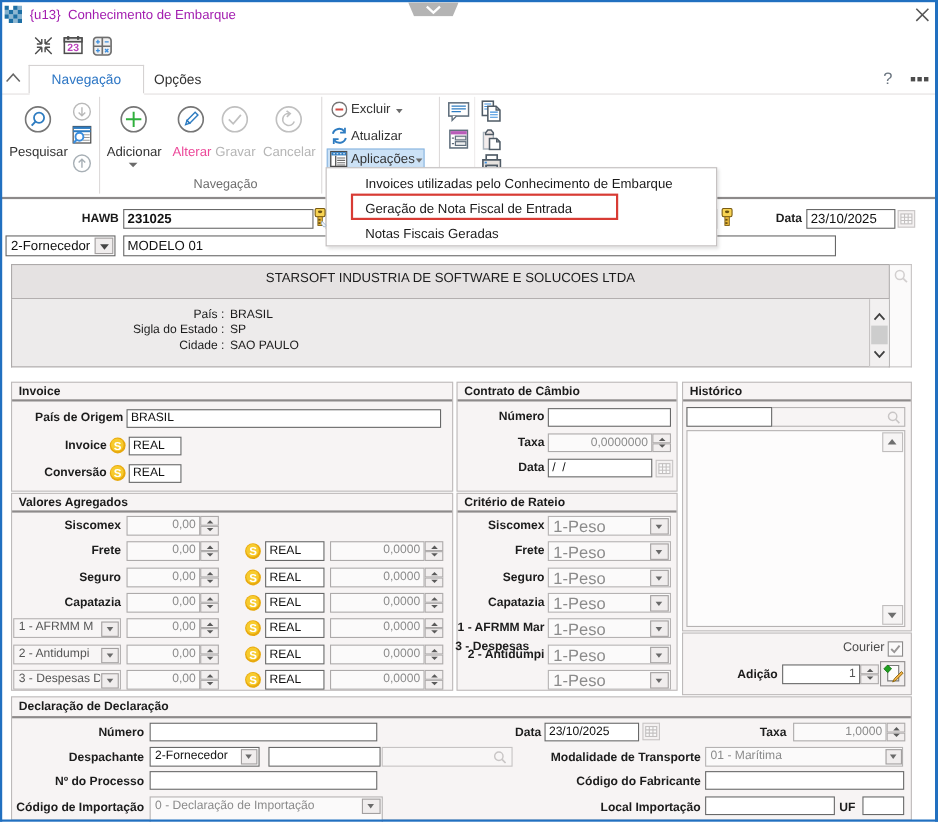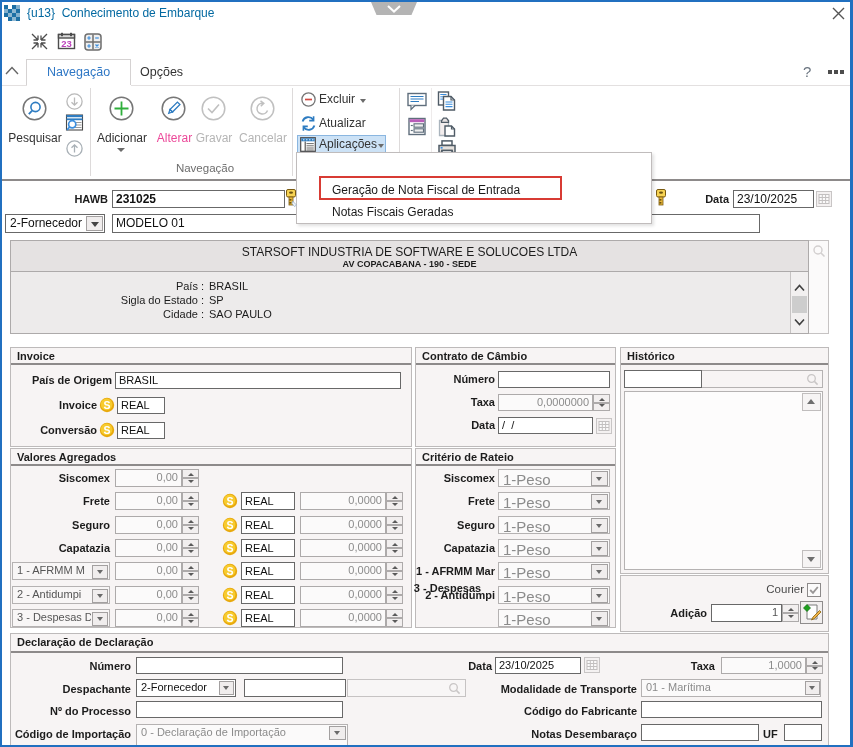--- a/index.html
+++ b/index.html
@@ -65,21 +65,21 @@
       <rect x="4" y="12" width="4" height="4"></rect>
         <rect x="12" y="12" width="4" height="4"></rect>
       <rect x="12" y="0" width="4" height="4" opacity="0.55"></rect>
       <rect x="0" y="4" width="4" height="4" opacity="0.55"></rect>
       <rect x="8" y="4" width="4" height="4" opacity="0.5"></rect>
       <rect x="4" y="8" width="4" height="4" opacity="0.5"></rect>
       <rect x="12" y="8" width="4" height="4" opacity="0.55"></rect>
       <rect x="8" y="12" width="4" height="4" opacity="0.5"></rect>
     </g>
   </svg>
-  <div class="abs" style="left:27px;top:6px;font-size:12px;color:#0369a1;">{u13}&nbsp; Conhecimento de Embarque</div>
+  <div class="abs" style="left:27px;top:6px;font-size:12px;color:#a21caf;">{u13}&nbsp; Conhecimento de Embarque</div>
   <svg class="abs" style="left:832px;top:7px;" width="13" height="13" viewBox="0 0 13 13">
     <path d="M1,1 L12,12 M12,1 L1,12" stroke="#555" stroke-width="1.4"></path>
   </svg>
 
   <svg class="abs" style="left:31px;top:33px;" width="17" height="17" viewBox="0 0 17 17">
     <g stroke="#4d4d4d" stroke-width="1.3" fill="none">
       <path d="M1,1 L7,7 M7,7 L7,2.5 M7,7 L2.5,7"></path>
       <path d="M16,1 L10,7 M10,7 L10,2.5 M10,7 L14.5,7"></path>
       <path d="M1,16 L7,10 M7,10 L7,14.5 M7,10 L2.5,10"></path>
       <path d="M16,16 L10,10 M10,10 L10,14.5 M10,10 L14.5,10"></path>
@@ -268,21 +268,20 @@
   <div class="abs" style="left:5px;top:214px;width:100px;height:19px;background:#fff;border:1px solid #686868;">
     <div style="position:absolute;left:4px;top:1px;font-size:12px;color:#111;">2-Fornecedor</div>
     <div class="abs" style="left:80px;top:1px;width:17px;height:15px;background:#f0eded;border:1px solid #a3a0a0;">
       <div style="position:absolute;left:4px;top:5px;width:0;height:0;border-left:4px solid transparent;border-right:4px solid transparent;border-top:5px solid #444;"></div>
     </div>
   </div>
   <div class="tb" style="left:112px;top:214px;width:648px;height:19px;font-size:12px;line-height:17px;">MODELO 01</div>
 
   <div class="abs" style="left:10px;top:240px;width:799px;height:32px;background:#e5e2e2;border:1px solid #adaaaa;">
     <div style="position:absolute;left:0;top:4px;width:100%;text-align:center;font-size:12px;color:#1c1c1c;">STARSOFT INDUSTRIA DE SOFTWARE E SOLUCOES LTDA</div>
-    <div style="position:absolute;left:0;top:18px;width:100%;text-align:center;font-size:9px;font-weight:bold;color:#1c1c1c;">AV COPACABANA - 190 - SEDE</div>
   </div>
   <div class="abs" style="left:10px;top:272px;width:799px;height:62px;background:#edebeb;border:1px solid #adaaaa;border-top:none;">
     <div style="position:absolute;left:0px;top:8px;width:193px;text-align:right;font-size:11px;color:#1c1c1c;">País&nbsp;:</div>
     <div style="position:absolute;left:198px;top:8px;font-size:11px;color:#1c1c1c;">BRASIL</div>
     <div style="position:absolute;left:0px;top:22px;width:193px;text-align:right;font-size:11px;color:#1c1c1c;">Sigla do Estado&nbsp;:</div>
     <div style="position:absolute;left:198px;top:22px;font-size:11px;color:#1c1c1c;">SP</div>
     <div style="position:absolute;left:0px;top:36px;width:193px;text-align:right;font-size:11px;color:#1c1c1c;">Cidade&nbsp;:</div>
     <div style="position:absolute;left:198px;top:36px;font-size:11px;color:#1c1c1c;">SAO PAULO</div>
 
     <div style="position:absolute;right:0;top:0;width:17px;height:100%;background:#f2f0f0;border-left:1px solid #c6c3c3;"></div>
@@ -665,23 +664,24 @@
   <div class="lbl lr" style="left:31px;top:703px;width:100px;">Nº do Processo</div>
   <div class="tb" style="left:136px;top:701px;width:207px;height:17px;"></div>
   <div class="lbl lr" style="left:457px;top:703px;width:180px;">Código do Fabricante</div>
   <div class="tb" style="left:641px;top:701px;width:181px;height:17px;"></div>
 
   <div class="lbl lr" style="left:8px;top:726px;width:123px;">Código de Importação</div>
   <div class="abs" style="left:136px;top:724px;width:212px;height:36px;background:#fbfafa;border:1px solid #b5b2b2;">
     <div style="position:absolute;left:4px;top:1px;font-size:11px;color:#8b8b8b;">0 - Declaração de Importação</div>
     <div class="dropbtn" style="left:192px;top:1px;width:17px;height:14px;"></div>
   </div>
-  <div class="lbl lr" style="left:457px;top:726px;width:180px;">Notas Desembaraço</div>
+  <div class="lbl lr" style="left:457px;top:726px;width:180px;">Local Importação</div>
   <div class="tb" style="left:641px;top:724px;width:118px;height:17px;"></div>
   <div class="lbl" style="left:763px;top:726px;width:20px;">UF</div>
   <div class="tb" style="left:784px;top:724px;width:38px;height:17px;"></div>
 
   <div class="abs" style="left:296px;top:152px;width:356px;height:72px;background:#fff;
        border:1px solid #c0bcbc;z-index:50;box-shadow:2px 2px 3px rgba(0,0,0,0.12);"></div>
+  <div class="menuitem" style="left:332px;top:160px;z-index:51;">Invoices utilizadas pelo Conhecimento de Embarque</div>
   <div class="menuitem" style="left:332px;top:183px;z-index:51;">Geração de Nota Fiscal de Entrada</div>
   <div class="menuitem" style="left:332px;top:205px;z-index:51;">Notas Fiscais Geradas</div>
   <div class="abs" style="left:319px;top:176px;width:243px;height:24px;border:2.5px solid #d83b34;z-index:52;"></div>
 </div>
 
 </body></html>

